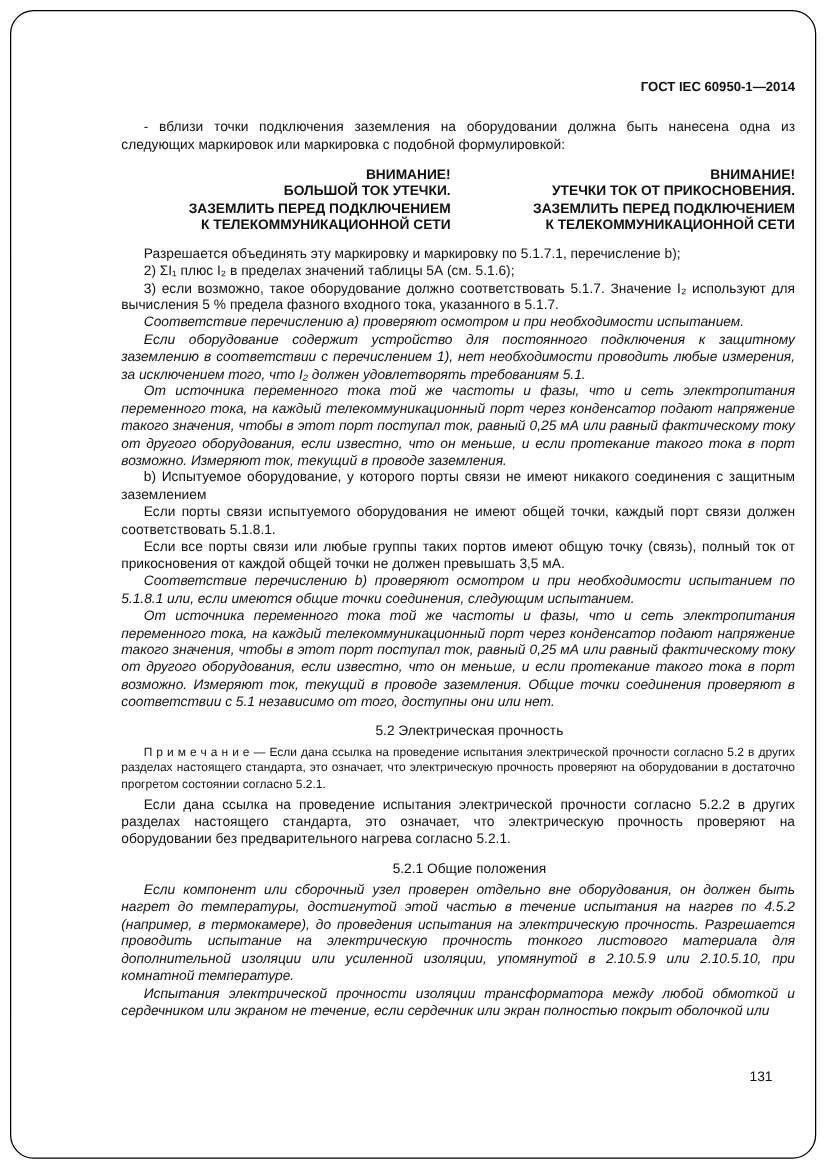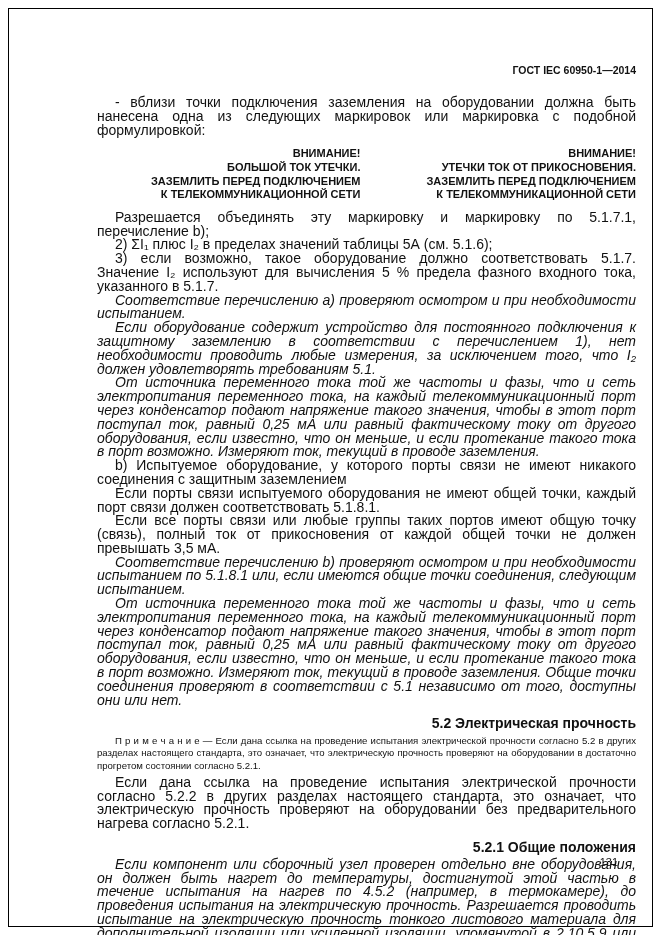--- a/index.html
+++ b/index.html
@@ -1,15 +1,15 @@
 <!DOCTYPE html>
 <html><head>
 <meta charset="utf-8">
 <style>
-  * { margin: 0; padding: 0; box-sizing: border-box; }
+  * { margin: 0; padding: 0; box-sizing: border-box; border-radius: 19px; }
   html, body { background: #ffffff; }
   body {
     width: 661px;
     height: 935px;
     position: relative;
     overflow: hidden;
     font-family: "Liberation Sans", sans-serif;
     color: #111111;
   }
   .page-frame {
@@ -26,29 +26,29 @@
     width: 539px;
   }
   .doc-ref {
     text-align: right;
     font-weight: bold;
     font-size: 10.5px;
     line-height: 13px;
     margin-bottom: 19px;
   }
   .para {
-    font-size: 14px;
+    font-size: 11px;
     line-height: 13.8px;
     text-align: justify;
     text-indent: 18px;
   }
   .para.italic { font-style: italic; }
   .para.heading {
-    font-weight: bold;
-    text-align: right;
+    font-weight: normal;
+    text-align: center;
     margin-top: 10px;
     margin-bottom: 3px;
   }
   .para.note {
     font-size: 9.6px;
     line-height: 12.2px;
     margin: 4px 0 4px 0;
   }
   .warning-wrap {
     display: flex;

